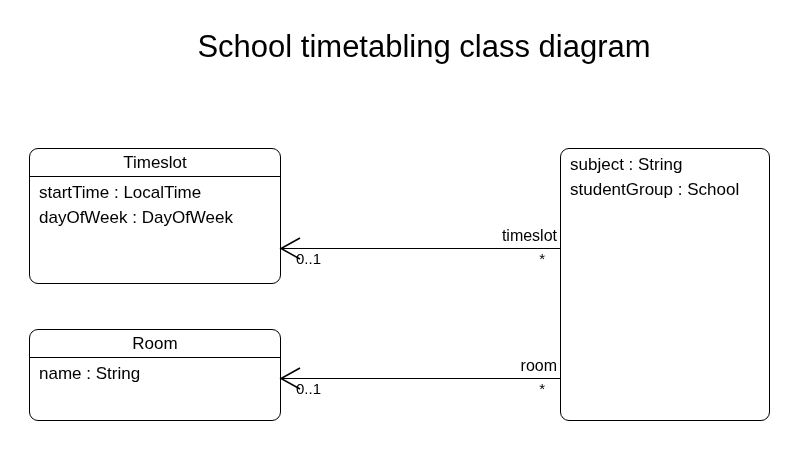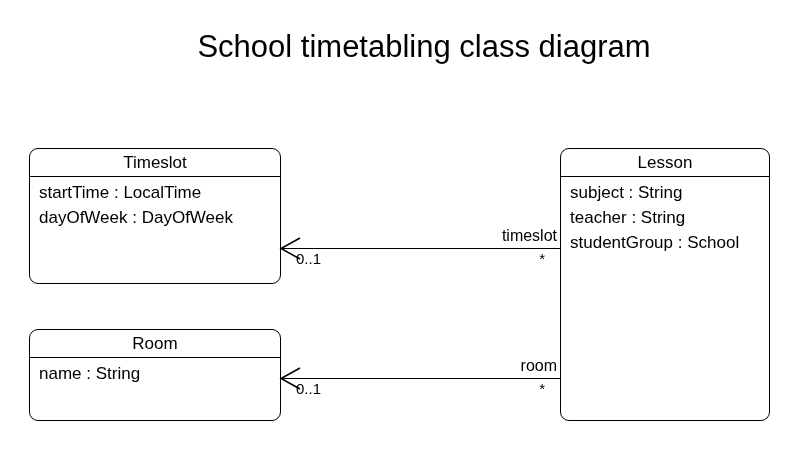--- a/index.html
+++ b/index.html
@@ -131,24 +131,22 @@
   </div>
 
   <div class="uml-class" id="class-room">
     <div class="uml-class-name">Room</div>
     <div class="uml-attrs">
       <div class="uml-attr">name : String</div>
     </div>
   </div>
 
   <div class="uml-class" id="class-lesson">
-    <div class="uml-class-name">Lesson</div>
     <div class="uml-attrs">
       <div class="uml-attr">subject : String</div>
-      <div class="uml-attr">teacher : String</div>
       <div class="uml-attr">studentGroup : School</div>
     </div>
   </div>
 
   <div class="assoc" id="assoc-timeslot">
     <div class="assoc-line"></div>
     <svg class="assoc-arrow" viewBox="0 0 22 22" width="22" height="22">
       <polyline points="20,0 1,10.5 20,21" fill="none" stroke="#000000" stroke-width="1.5"></polyline>
     </svg>
     <div class="assoc-role">timeslot</div>

